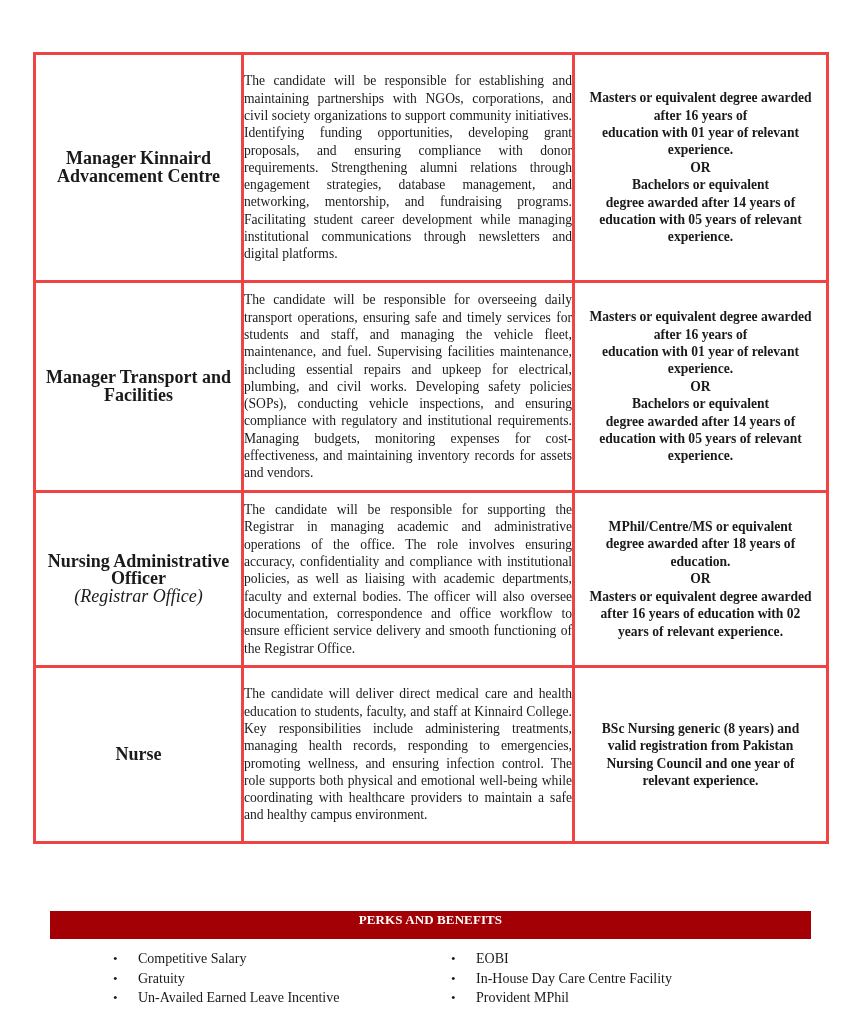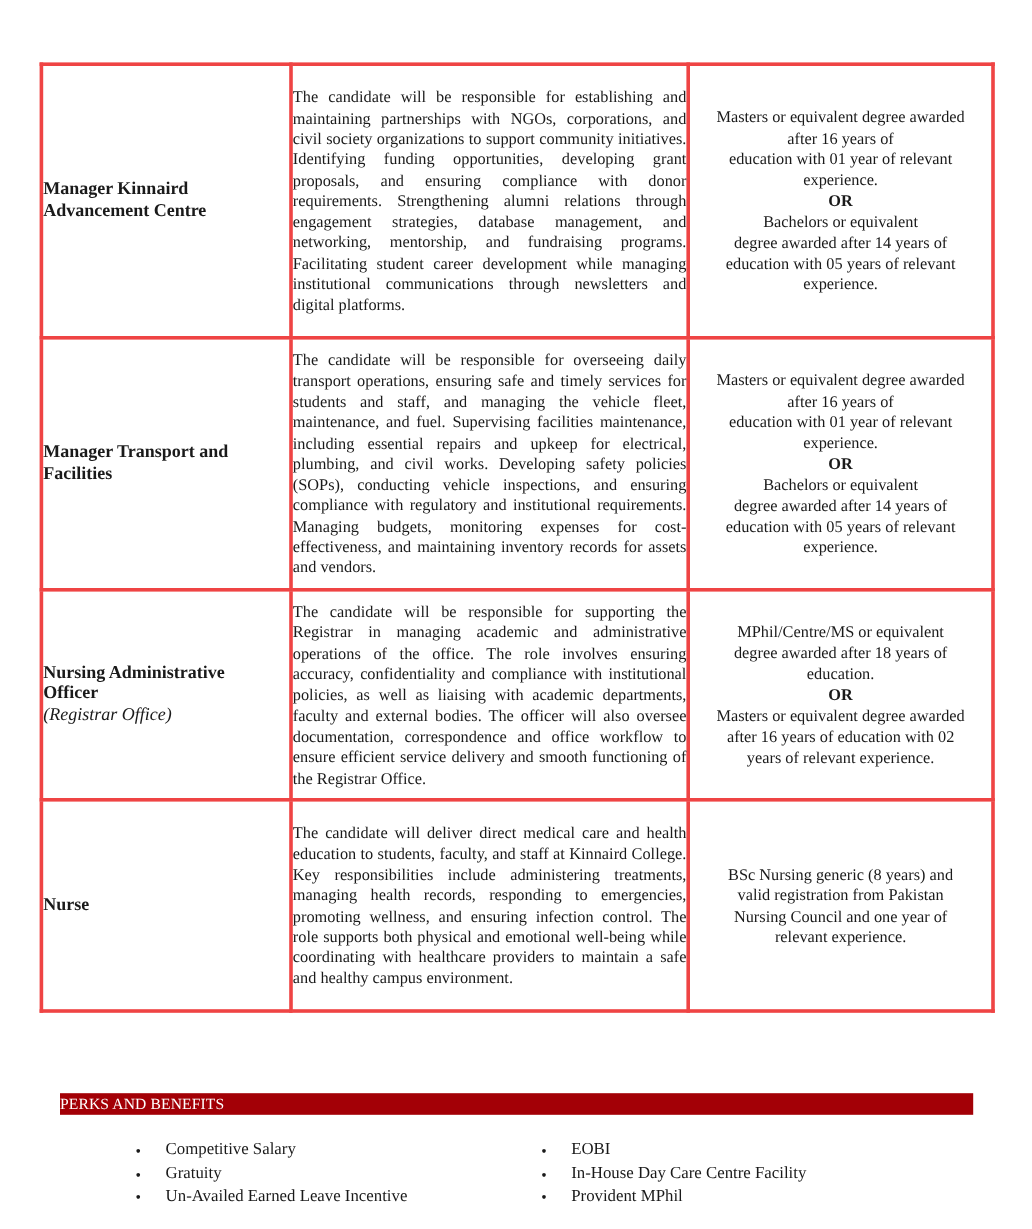--- a/index.html
+++ b/index.html
@@ -26,21 +26,22 @@
     .jobs-table td {
       border: 3px solid #ef4444;
       vertical-align: middle;
       padding: 0;
     }
     .col-title { width: 208px; }
     .col-desc { width: 331px; }
     .col-qual { width: 254px; }
 
     .cell-title {
-      font-size: 15px;
+      text-align: center;
+      font-size: 18px;
       line-height: 17.5px;
       padding: 0 8px;
     }
     .cell-title .title-text {
       font-weight: bold;
       display: block;
     }
     .cell-title .subtitle-text {
       font-style: italic;
       display: block;
@@ -51,39 +52,40 @@
       text-align: justify;
       padding: 2px 8px 1px 8px;
       hyphens: none;
     }
     .cell-qual {
       text-align: center;
       font-size: 13.6px;
       line-height: 17.4px;
       padding: 0 8px;
     }
-    .cell-qual .qline { display: block; }
+    .cell-qual .qline { display: block; font-weight: bold; }
     .cell-qual .qor { display: block; font-weight: bold; }
 
     .row-1 { height: 228px; }
     .row-2 { height: 210px; }
     .row-3 { height: 175px; }
     .row-4 { height: 176px; }
 
     .perks-banner {
       position: absolute;
       left: 50px;
       top: 911px;
       width: 761px;
-      height: 18px;
+      height: 28px;
       background: #a30006;
       color: #ffffff;
-      font-weight: normal;
+      font-weight: bold;
       font-size: 13px;
       line-height: 18px;
+      text-align: center;
       letter-spacing: 0.1px;
     }
     .perks-list {
       position: absolute;
       top: 949px;
       margin: 0;
       padding: 0;
       list-style: none;
       font-size: 14px;
       line-height: 19.5px;

